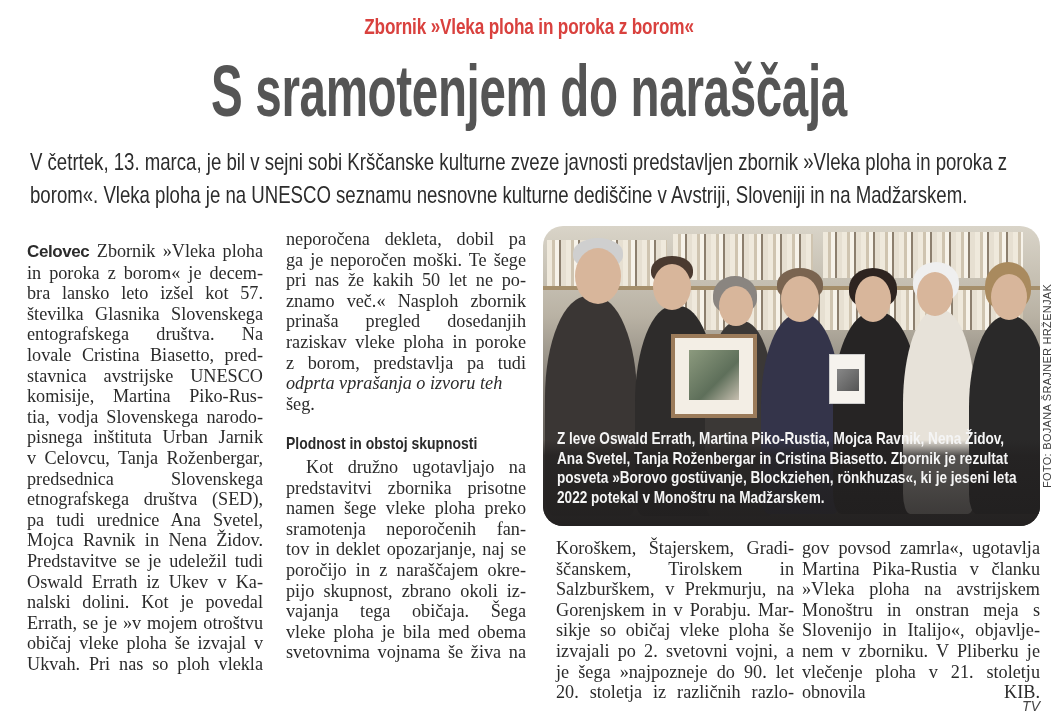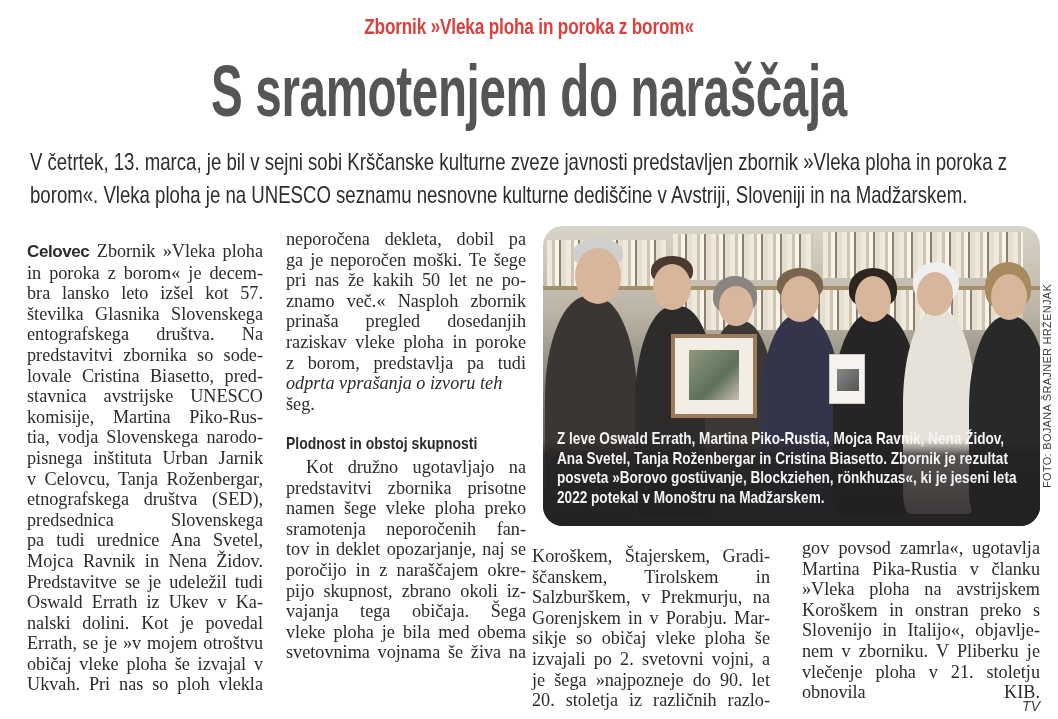--- a/index.html
+++ b/index.html
@@ -32,21 +32,21 @@
   .lead div { width: 1300px; }
 
   .col {
     position: absolute;
     font-family: "Liberation Serif", serif;
     font-size: 18.2px; line-height: 20.6px; color: #2b2b2b;
     text-align: justify;
   }
   .col1 { left: 27px; top: 229px; width: 236px; margin-top: 12px; }
   .col2 { left: 286px; top: 229px; width: 240px; }
-  .col3 { left: 532px; top: 538px; width: 238px; margin-top: 8px; }
+  .col3 { left: 556px; top: 538px; width: 238px; }
   .col4 { left: 802px; top: 538px; width: 238px; }
   .dateline {
     font-family: "Liberation Sans", sans-serif; font-weight: bold;
     font-size: 17px; letter-spacing: -0.4px;
   }
   .subhead {
     font-family: "Liberation Sans", sans-serif; font-weight: bold;
     font-size: 17px; color: #2a2a2a;
     display: inline-block;
     transform: scaleX(0.82); transform-origin: left;
@@ -122,29 +122,28 @@
   <div>V četrtek, 13. marca, je bil v sejni sobi Krščanske kulturne zveze javnosti predstavljen zbornik »Vleka ploha in poroka z</div>
   <div>borom«. Vleka ploha je na UNESCO seznamu nesnovne kulturne dediščine v Avstriji, Sloveniji in na Madžarskem.</div>
 </div>
 
 <div class="col col1">
   <span class="line"><span class="dateline">Celovec</span> <span>Zbornik »Vleka ploha</span></span>
   <span class="line">in poroka z borom« je decem-</span>
   <span class="line">bra lansko leto izšel kot 57.</span>
   <span class="line">številka Glasnika Slovenskega</span>
   <span class="line">entografskega društva. Na</span>
-  <span class="line">predstavitvi zbornika so sode-</span>
   <span class="line">lovale Cristina Biasetto, pred-</span>
   <span class="line">stavnica avstrijske UNESCO</span>
   <span class="line">komisije, Martina Piko-Rus-</span>
   <span class="line">tia, vodja Slovenskega narodo-</span>
   <span class="line">pisnega inštituta Urban Jarnik</span>
   <span class="line">v Celovcu, Tanja Roženbergar,</span>
+  <span class="line">predsednica Slovenskega</span>
   <span class="line">etnografskega društva (SED),</span>
-  <span class="line">predsednica Slovenskega</span>
   <span class="line">pa tudi urednice Ana Svetel,</span>
   <span class="line">Mojca Ravnik in Nena Židov.</span>
   <span class="line">Predstavitve se je udeležil tudi</span>
   <span class="line">Oswald Errath iz Ukev v Ka-</span>
   <span class="line">nalski dolini. Kot je povedal</span>
   <span class="line">Errath, se je »v mojem otroštvu</span>
   <span class="line">običaj vleke ploha še izvajal v</span>
   <span class="line">Ukvah. Pri nas so ploh vlekla</span>
 </div>
 
@@ -227,21 +226,21 @@
   <span class="line">sikje so običaj vleke ploha še</span>
   <span class="line">izvajali po 2. svetovni vojni, a</span>
   <span class="line">je šega »najpozneje do 90. let</span>
   <span class="line">20. stoletja iz različnih razlo-</span>
 </div>
 
 <div class="col col4">
   <span class="line">gov povsod zamrla«, ugotavlja</span>
   <span class="line">Martina Pika-Rustia v članku</span>
   <span class="line">»Vleka ploha na avstrijskem</span>
-  <span class="line">Koroškem in onstran preko s</span>
+  <span class="line">Monoštru in onstran meja s</span>
   <span class="line">Slovenijo in Italijo«, objavlje-</span>
   <span class="line">nem v zborniku. V Pliberku je</span>
   <span class="line">vlečenje ploha v 21. stoletju</span>
   <span class="line" style="text-align:center">obnovila KIB.</span>
 </div>
 
 <div class="sig">TV</div>
 
 <style>
   

